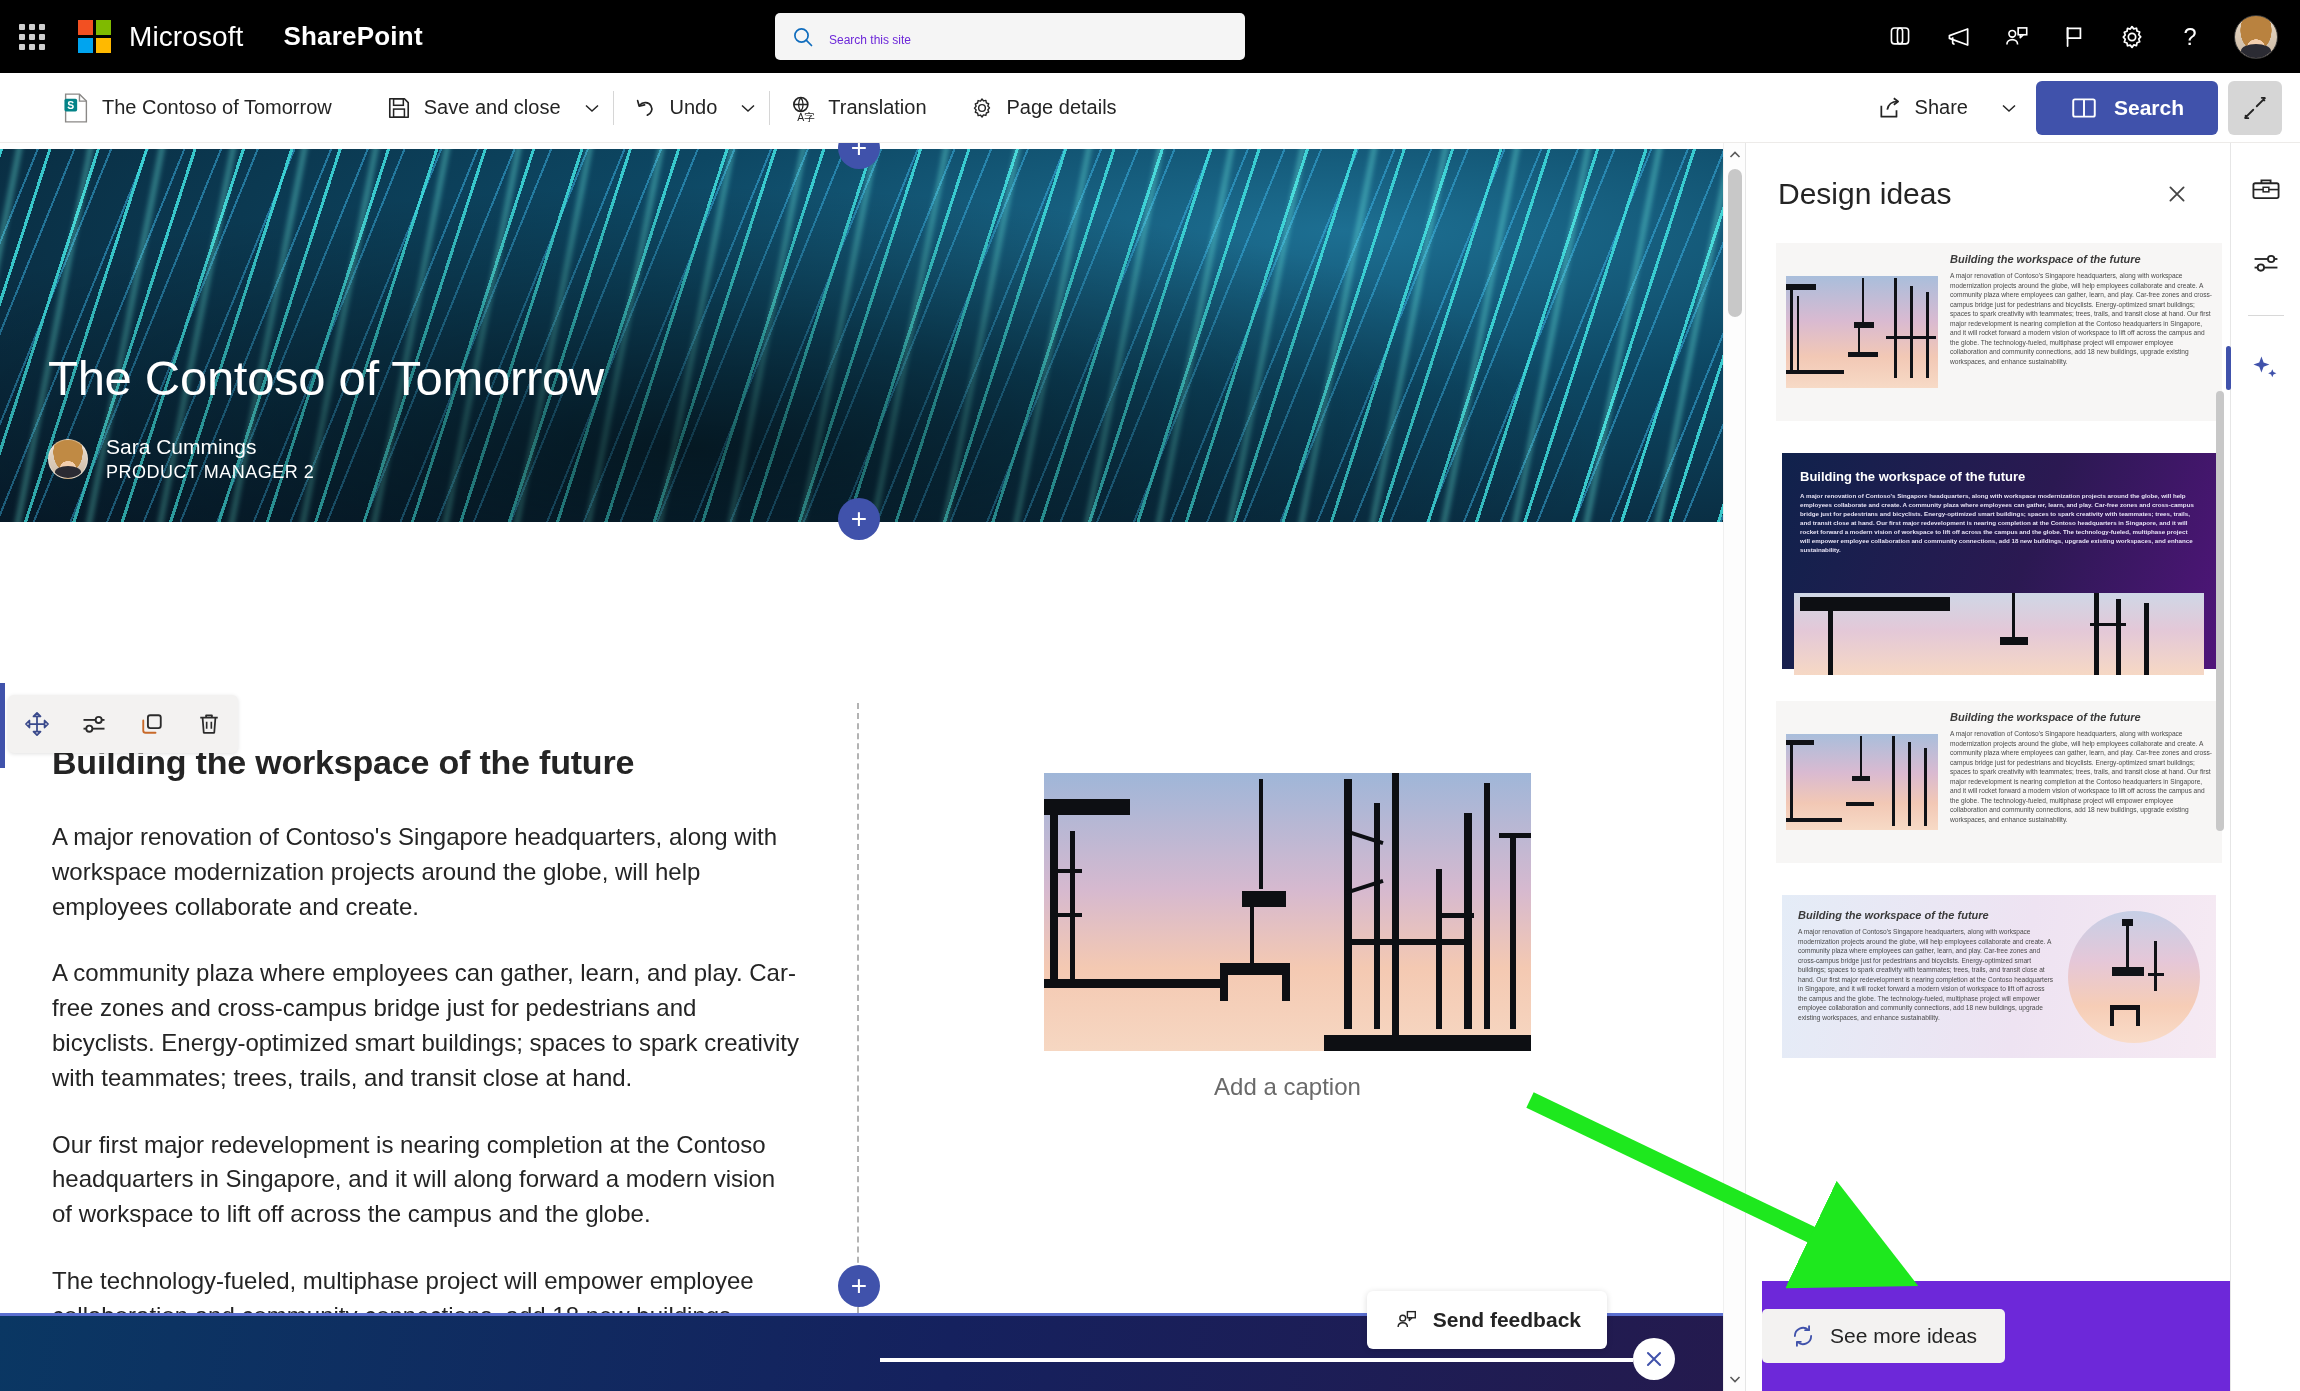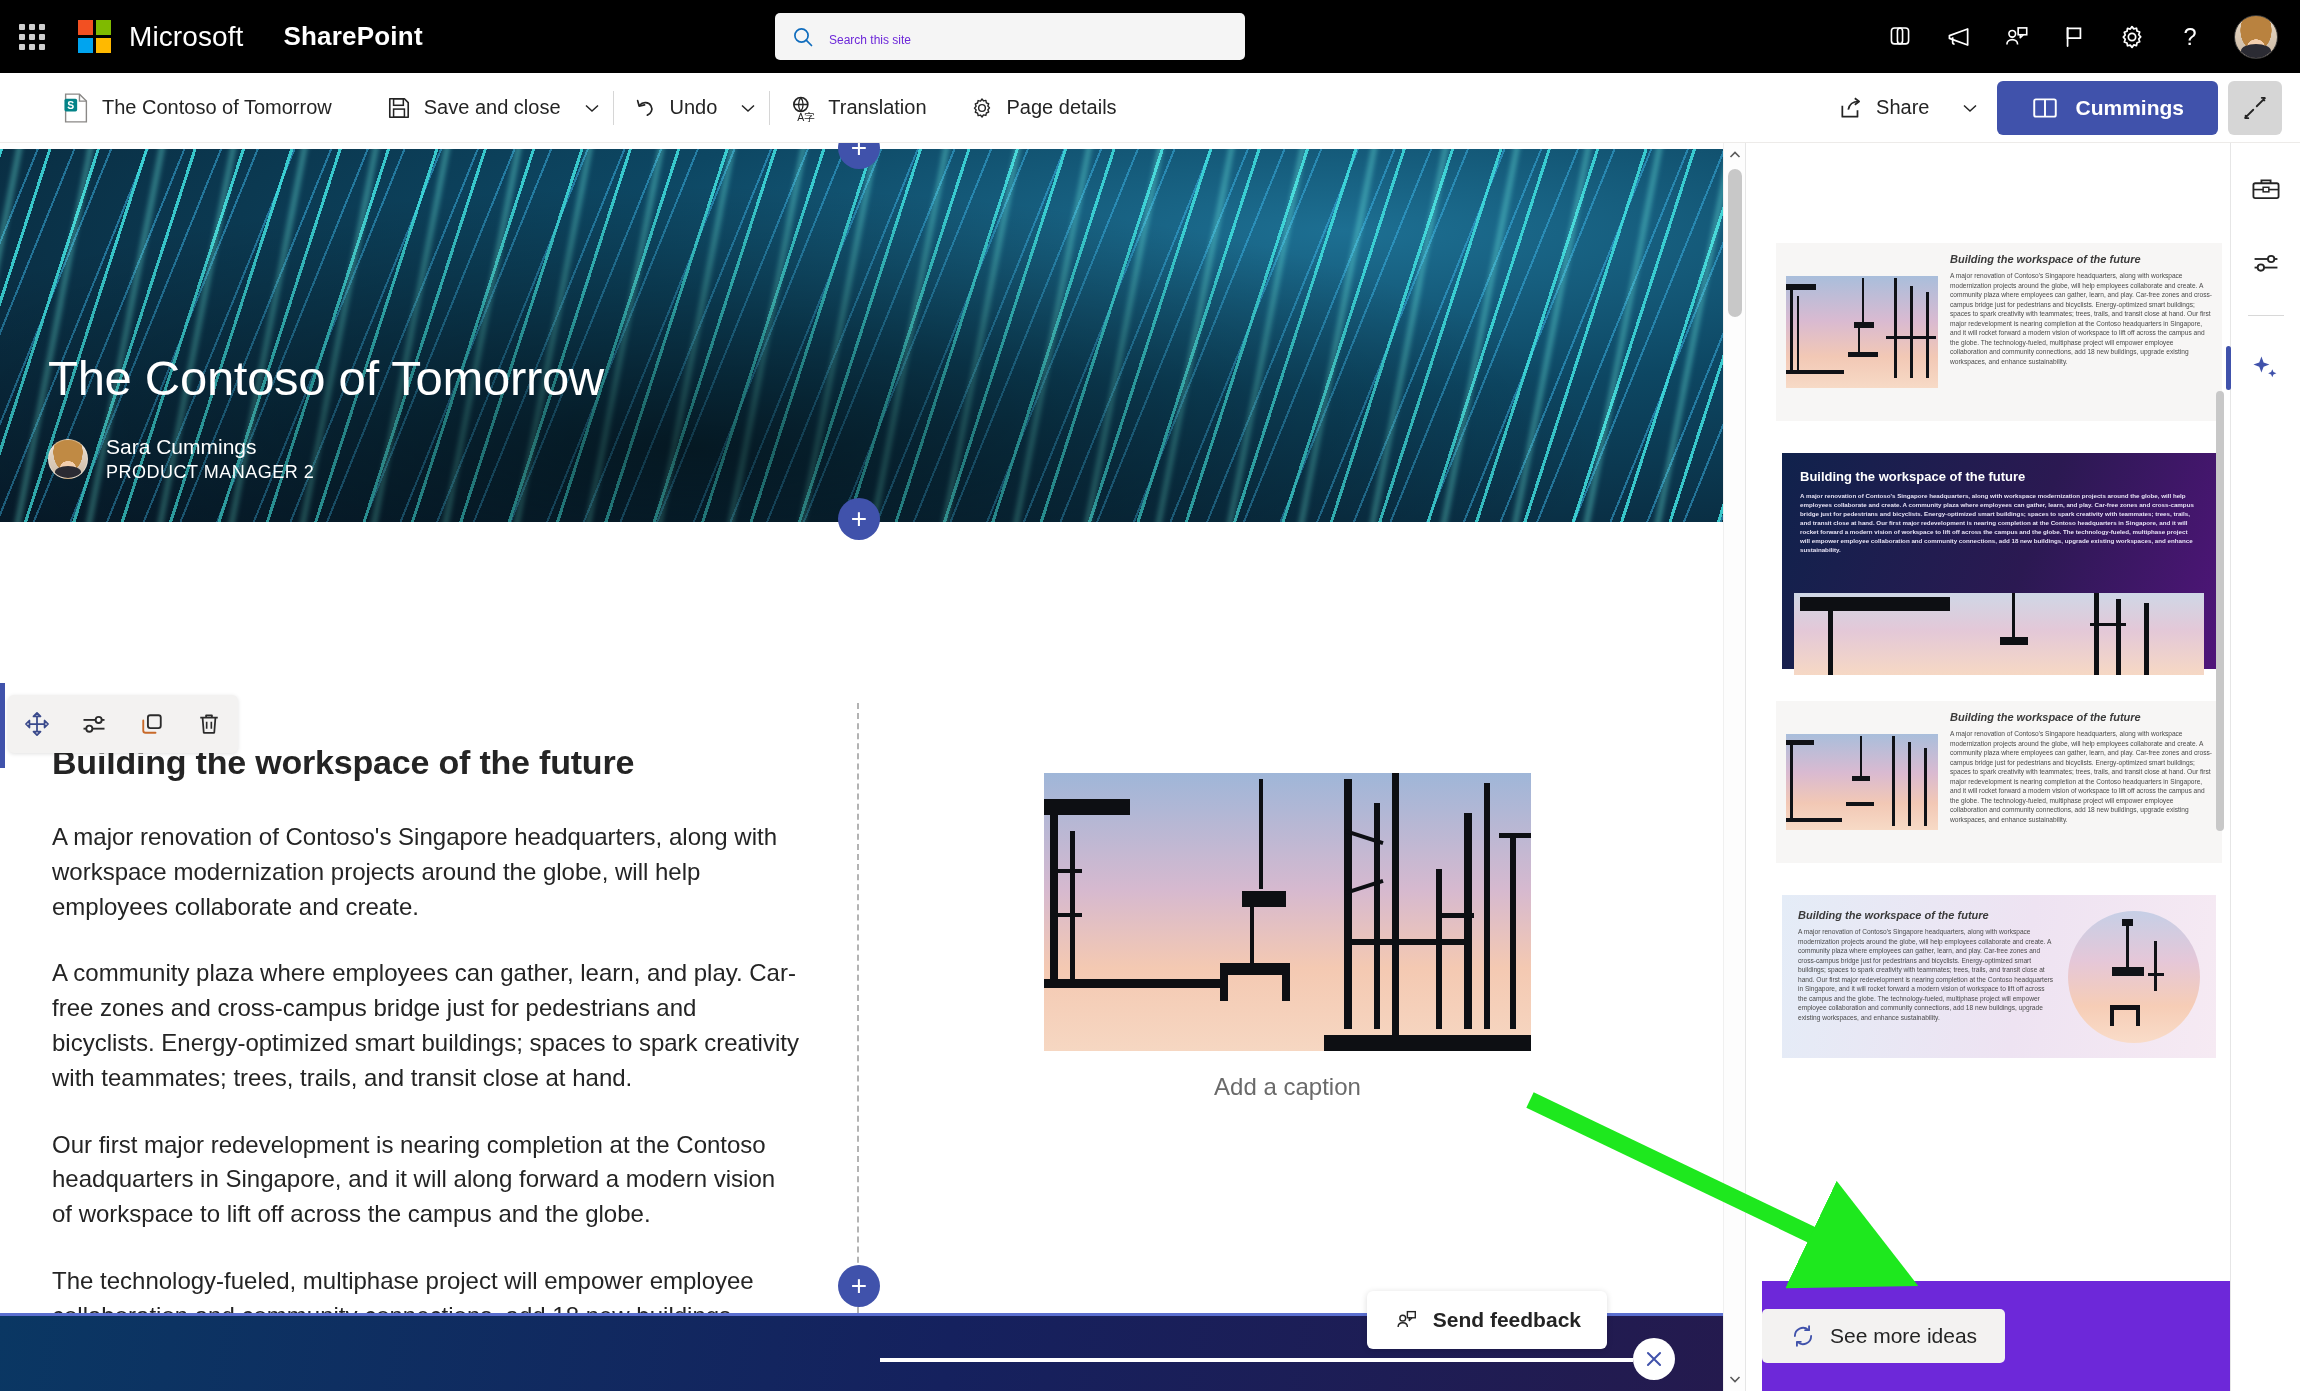--- a/index.html
+++ b/index.html
@@ -383,21 +383,21 @@
     <div class="cmd-caret">
       <svg width="20" height="20" viewBox="0 0 20 20">
           <path d="M4 7.5l6 5.5 6-5.5" fill="none" stroke="#242424" stroke-width="1.5"></path>
         </svg>
     </div>
     <div class="publish-btn">
       <svg width="28" height="26" viewBox="0 0 26 24">
         <rect x="3" y="4" width="20" height="16" rx="1.6" fill="none" stroke="#fff" stroke-width="1.8"></rect>
         <line x1="13" y1="4" x2="13" y2="20" stroke="#fff" stroke-width="1.8"></line>
       </svg>
-      <span>Cummings</span>
+      <span>Search</span>
     </div>
     <div class="collapse-btn">
       <svg width="28" height="28" viewBox="0 0 24 24">
         <path d="M3.5 20.5l7-7M4 18.5v2.2h2.2" fill="none" stroke="#242424" stroke-width="1.6" stroke-linecap="round" stroke-linejoin="round"></path>
         <path d="M20.5 3.5l-7 7M20 5.5V3.3h-2.2" fill="none" stroke="#242424" stroke-width="1.6" stroke-linecap="round" stroke-linejoin="round"></path>
       </svg>
     </div>
   </div>
 </div>
 
@@ -521,20 +521,28 @@
   </div>
   <div class="cvs-thumb"></div>
   <div class="cvs-arrow" style="bottom:4px;">
     <svg width="12" height="10" viewBox="0 0 12 10">
         <path d="M1.5 3L6 7.5 10.5 3" fill="none" stroke="#5a5a5a" stroke-width="1.6"></path>
       </svg>
   </div>
 </div>
 
 <div class="panel">
+  <div class="panel-head">
+    <div class="panel-title">Design ideas</div>
+    <div class="panel-close">
+      <svg width="24" height="24" viewBox="0 0 20 20">
+        <path d="M4.5 4.5l11 11M15.5 4.5l-11 11" stroke="#444" stroke-width="1.5" stroke-linecap="round"></path>
+      </svg>
+    </div>
+  </div>
 
   <div class="panel-body">
 
     <div class="idea i1">
       <div class="idea-inner">
         <div class="mini-img">
           <div class="crane" style="position:absolute;left:4px;top:8px;width:3px;height:86px;background:#101217;"></div>
           <div class="crane" style="position:absolute;left:0;top:8px;width:30px;height:6px;background:#101217;"></div>
           <div class="crane" style="position:absolute;left:11px;top:20px;width:2px;height:74px;background:#101217;"></div>
           <div class="crane" style="position:absolute;left:0;top:94px;width:58px;height:4px;background:#101217;"></div>

